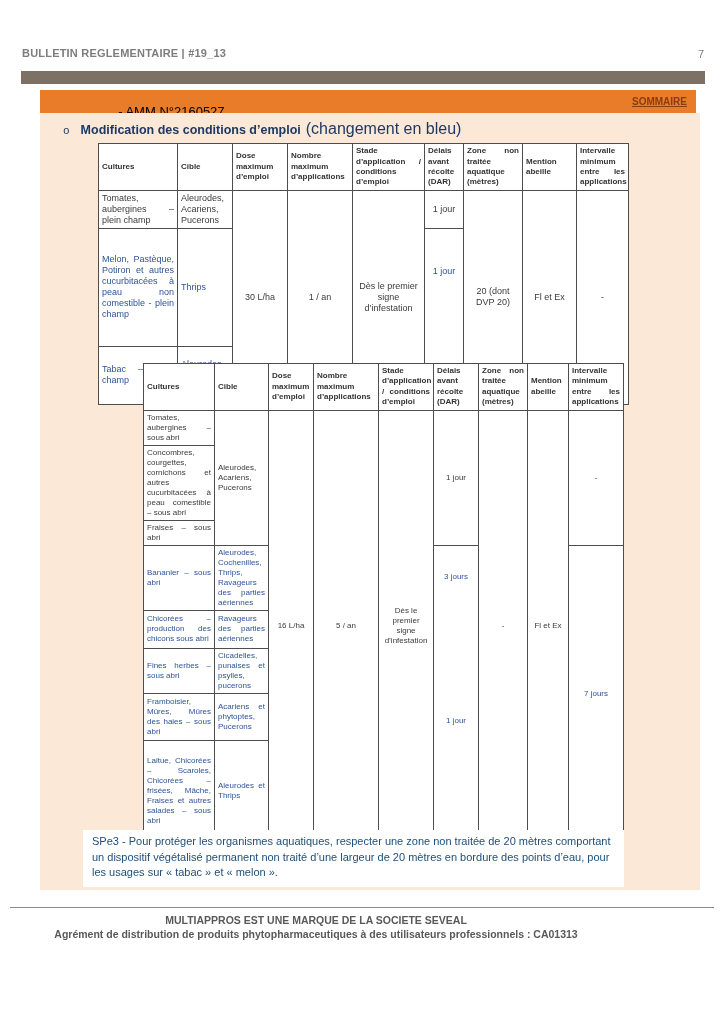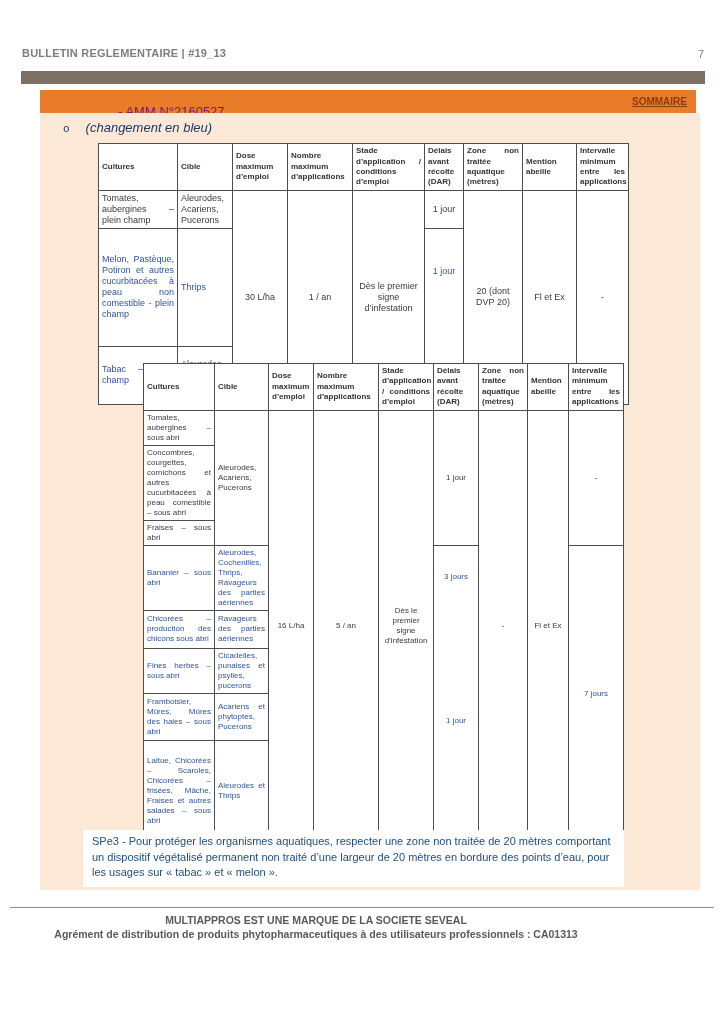--- a/index.html
+++ b/index.html
@@ -14,32 +14,32 @@
     font-size:11px; font-weight:bold; color:#7d7d7d; letter-spacing:.2px;
   }
   .page-number { position:absolute; right:20px; top:48px; font-size:11px; color:#7d7d7d; }
   .top-bar { position:absolute; left:21px; top:71px; width:684px; height:13px; background:#7c7164; }
 
   .banner {
     position:absolute; left:40px; top:90px; width:656px; height:23px;
     background:#e87c28; display:flex; align-items:center; padding:0 9px 0 12px;
   }
   .banner .product { color:#ffffff; font-weight:bold; font-size:14px; letter-spacing:.3px;margin-top:34px; }
-  .banner .amm { color:#701a75; font-size:13px; margin-left:5px;margin-top:20px; }
+  .banner .amm { color:#000000; font-size:13px; margin-left:5px;margin-top:20px; }
   .banner .sommaire {
     margin-left:auto; color:#8a3c10; font-size:10px; font-weight:bold;
     text-decoration:underline; cursor:pointer;
   }
 
   .content-box { position:absolute; left:40px; top:113px; width:660px; height:777px; background:#fce8d6; }
 
   .section-line { position:absolute; left:23px; top:7px; display:flex; align-items:baseline; color:#1f3864; }
   .section-line .bullet { font-family:"Liberation Mono", monospace; font-size:11px; margin-right:11px; }
   .section-line .title { font-size:12.5px; font-weight:bold; }
-  .section-line .note { font-size:13px; font-style:italic; margin-left:5px; }
+  .section-line .note { font-size:16px; margin-left:5px; }
 
   table.t { border-collapse:collapse; table-layout:fixed; position:absolute; background:#ffffff; }
   .t th, .t td { border:1px solid #4d4d4d; background:#ffffff; vertical-align:middle; padding:2px 3px; }
   .t th { font-weight:bold; font-size:8px; line-height:1.3; text-align:justify; color:#333333; }
   .t1 { left:58px; top:30px; width:530px; font-size:9px; line-height:1.22; }
   .t2 { left:103px; top:250px; width:480px; font-size:8px; line-height:1.25; }
   td.left { text-align:justify; text-align-last:left; }
   td.ctr  { text-align:center; }
   .blue { color:#2f5496; }
   .black { color:#3b3b3b;margin-top:48px; }
@@ -67,20 +67,21 @@
 <div class="banner">
   <span class="product">FLIPPER</span>
   <span class="amm">- AMM N°2160527</span>
   <span class="sommaire">SOMMAIRE</span>
 </div>
 
 <div class="content-box">
 
   <div class="section-line">
     <span class="bullet">o</span>
+    <span class="title">Modification des conditions d’emploi</span>
     <span class="note">(changement en bleu)</span>
   </div>
 
   <table class="t t1">
     <colgroup>
       <col style="width:79px">
         <col style="width:55px">
         <col style="width:55px">
       <col style="width:65px">
         <col style="width:72px">

